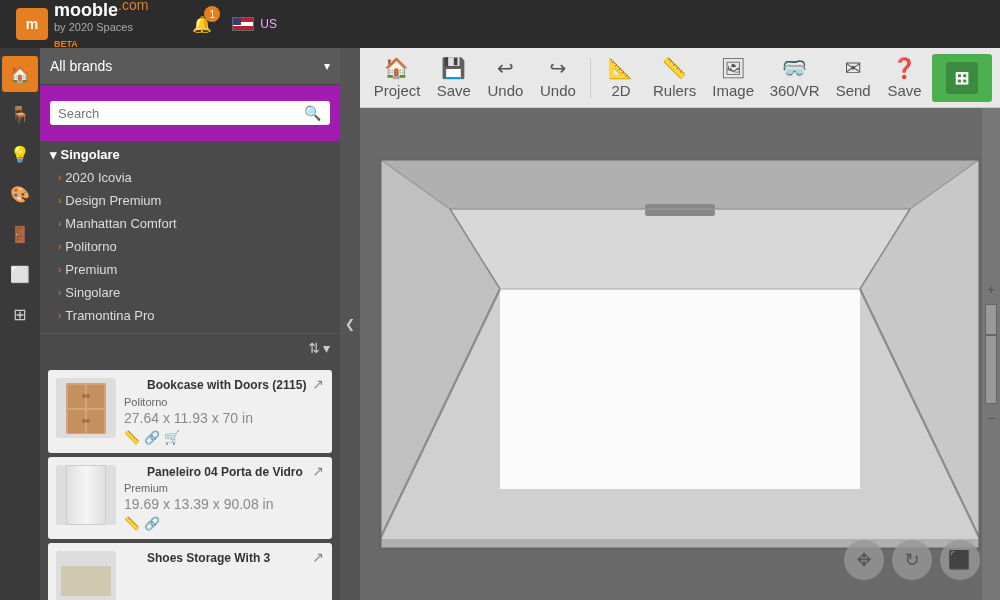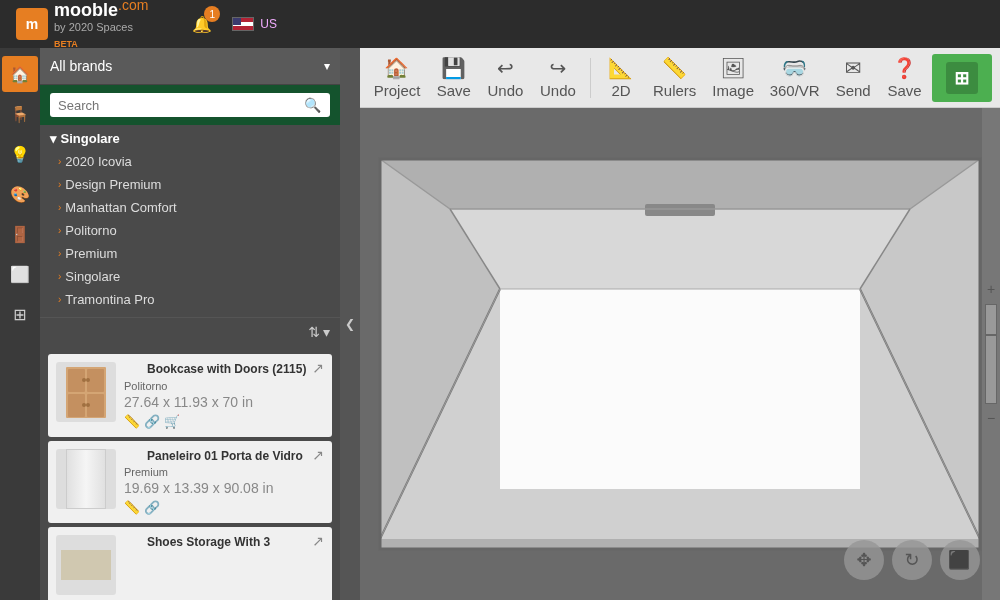--- a/index.html
+++ b/index.html
@@ -161,22 +161,22 @@
       color: white;
       font-size: 14px;
     }
     .dropdown-arrow {
       color: white;
       font-size: 12px;
     }
 
     
     .search-box {
-      padding: 8px 10px;
-      background: #14532d;
+      padding: 16px 10px;
+      background: #a21caf;
     }
     .search-input-wrap {
       display: flex;
       align-items: center;
       background: white;
       border-radius: 3px;
       padding: 4px 8px;
     }
     .search-input {
       border: none;
@@ -547,21 +547,21 @@
           </div>
         </div>
         <span class="product-share">↗</span>
       </div>
 
       <div class="product-card">
         <div class="product-thumb">
           <div class="paneleiro-thumb"></div>
         </div>
         <div class="product-info">
-          <div class="product-name">Paneleiro 01 Porta de Vidro</div>
+          <div class="product-name">Paneleiro 04 Porta de Vidro</div>
           <div class="product-brand">Premium</div>
           <div class="product-dims">19.69 x 13.39 x 90.08 in</div>
           <div class="product-actions">
             <span class="product-action-icon">📏</span>
             <span class="product-action-icon">🔗</span>
           </div>
         </div>
         <span class="product-share">↗</span>
       </div>
 

